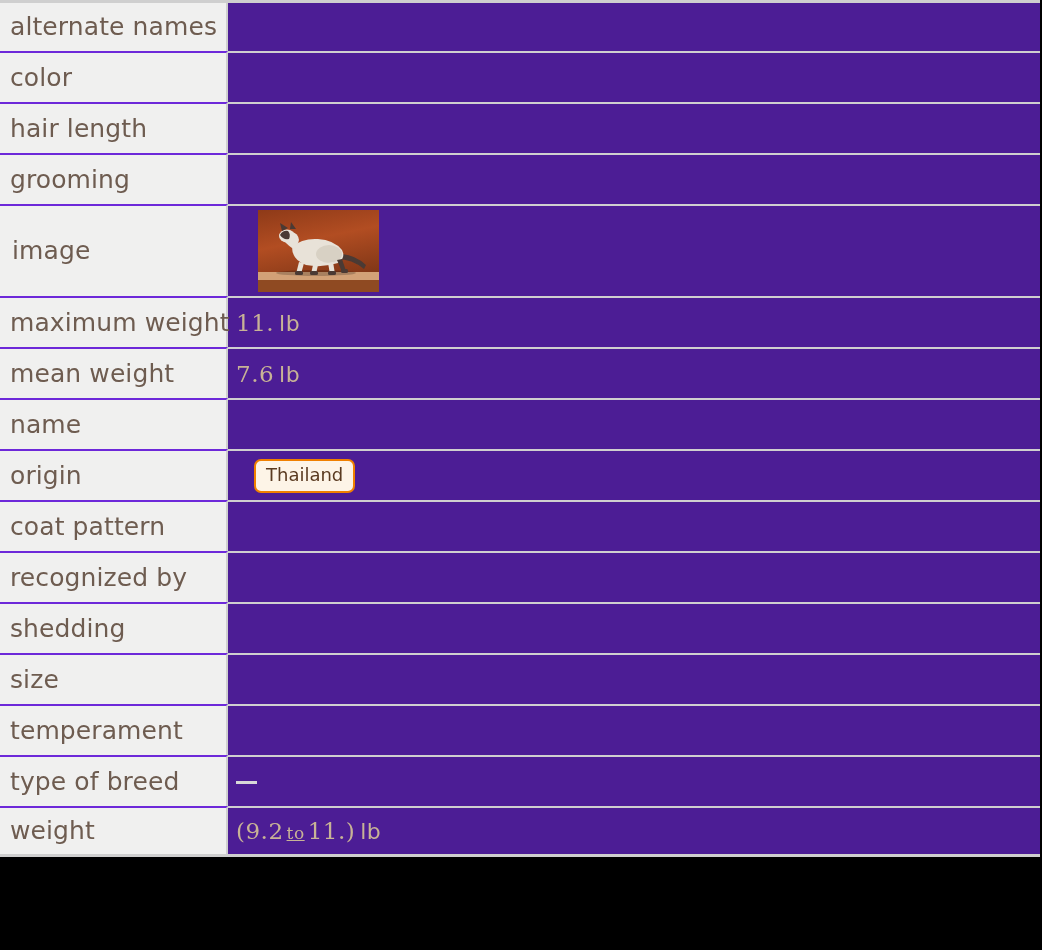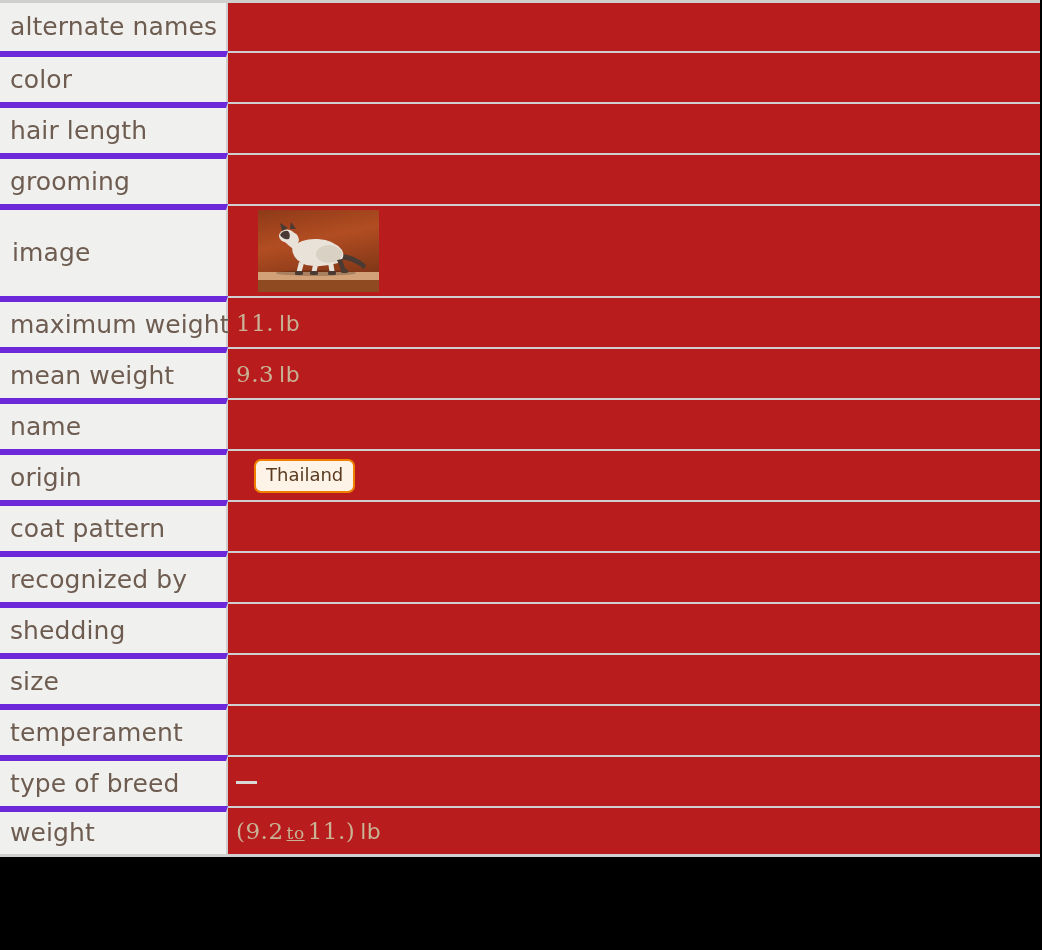--- a/index.html
+++ b/index.html
@@ -43,30 +43,30 @@
   .lbl {
     width: 228px;
     background: #f0f0ef;
     color: #6e5c50;
     font-family: "DejaVu Sans", sans-serif;
     font-size: 25px;
     font-weight: 400;
     line-height: 1.1;
     padding: 0 0 0 10px;
     vertical-align: middle;
-    border-top: 6px solid #6d28d9;
+    border-top: 2px solid #6d28d9;
     border-right: 2px solid #cfcfcf;
     box-sizing: border-box;
     white-space: nowrap;
     letter-spacing: 0.1px;
   }
 
   
   .val {
-    background: #b91c1c;
+    background: #4c1d95;
     color: #cbb79a;
     padding: 0 0 0 8px;
     vertical-align: middle;
     border-top: 2px solid #cfcfcf;
     box-sizing: border-box;
   }
 
   
   .prop-table tr:first-child .lbl,
   .prop-table tr:first-child .val {
@@ -198,21 +198,21 @@
               </svg>
             </span>
           </td>
         </tr>
         <tr class="prop-row">
           <td class="lbl h-std">maximum weight</td>
           <td class="val h-std"><span class="qty"><span class="num">11.</span><span class="unit">lb</span></span></td>
         </tr>
         <tr class="prop-row">
           <td class="lbl h-std">mean weight</td>
-          <td class="val h-std"><span class="qty"><span class="num">9.3</span><span class="unit">lb</span></span></td>
+          <td class="val h-std"><span class="qty"><span class="num">7.6</span><span class="unit">lb</span></span></td>
         </tr>
         <tr class="prop-row">
           <td class="lbl h-std">name</td>
           <td class="val h-std"></td>
         </tr>
         <tr class="prop-row">
           <td class="lbl h-std">origin</td>
           <td class="val h-std"><span class="pill">Thailand</span></td>
         </tr>
         <tr class="prop-row">

